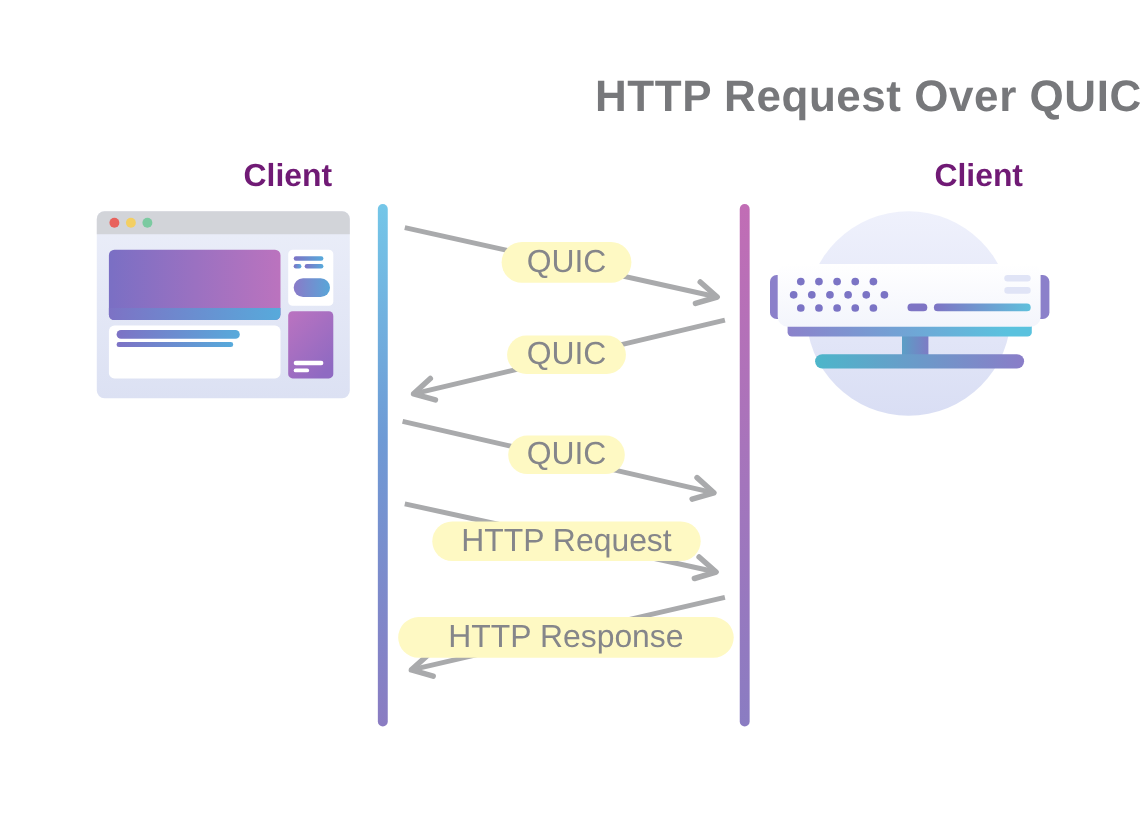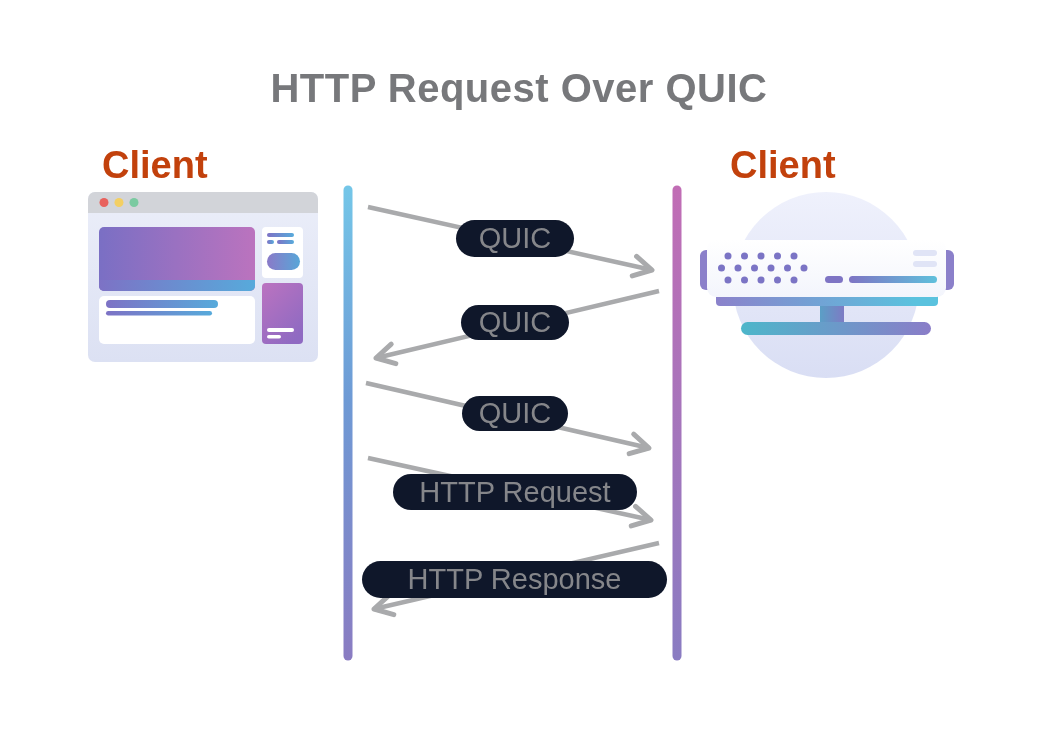--- a/index.html
+++ b/index.html
@@ -9,40 +9,40 @@
     position: relative;
     width: 1038px;
     height: 744px;
     background: #ffffff;
     overflow: hidden;
   }
   .svg-layer { position: absolute; left: 0; top: 0; }
   .title {
     position: absolute;
     left: 0; top: 66px; width: 100%;
-    text-align: center;
+    text-align: right;
     font-size: 40px;
     font-weight: 700;
     letter-spacing: 0.5px;
     color: #77787b;
   }
   .actor-label {
     position: absolute;
     width: 200px;
-    text-align: left;
+    text-align: right;
     top: 144px;
-    font-size: 38px;
+    font-size: 29px;
     font-weight: 700;
-    color: #c2410c;
+    color: #701a75;
   }
   .actor-client { left: 102px; }
   .actor-server { left: 730px; }
   .pill {
     position: absolute;
-    background: #0f172a;
+    background: #fef9c3;
     border-radius: 999px;
     display: flex;
     align-items: center;
     justify-content: center;
     color: #85868a;
     font-size: 29px;
     font-weight: 400;
     white-space: nowrap;
   }
   .pill-1 { left: 456px; top: 220px; width: 118px; height: 37px; }

